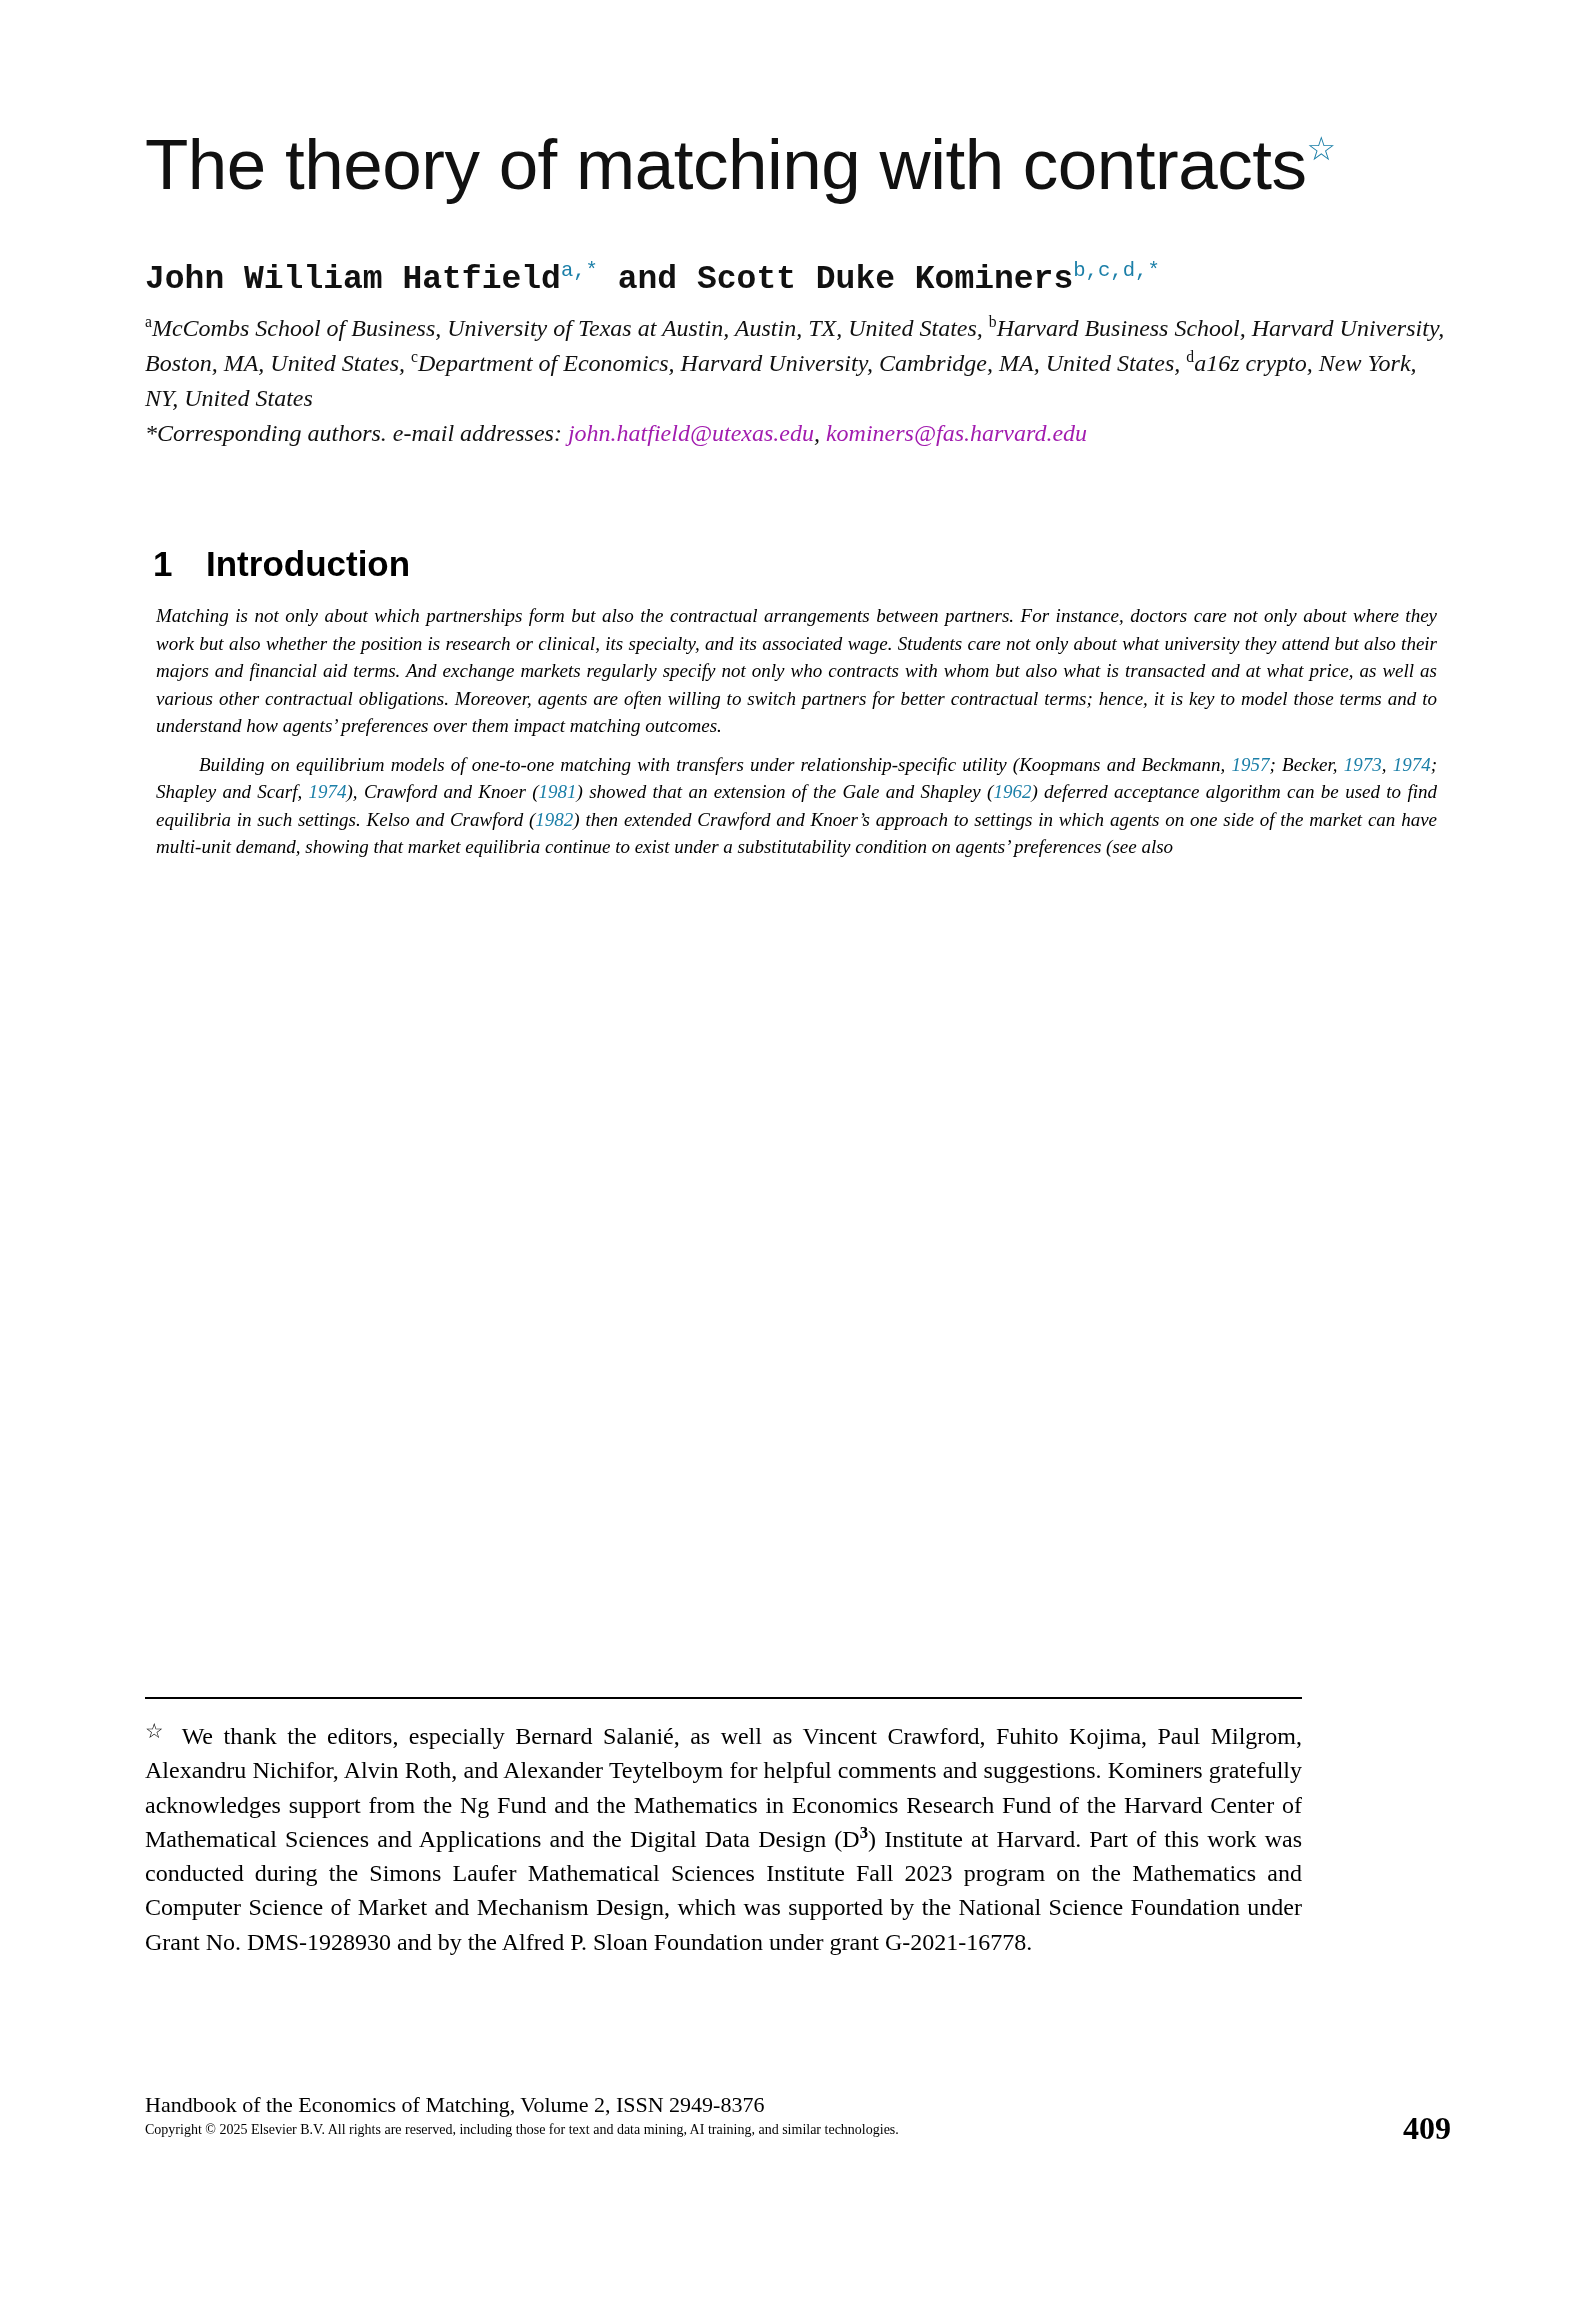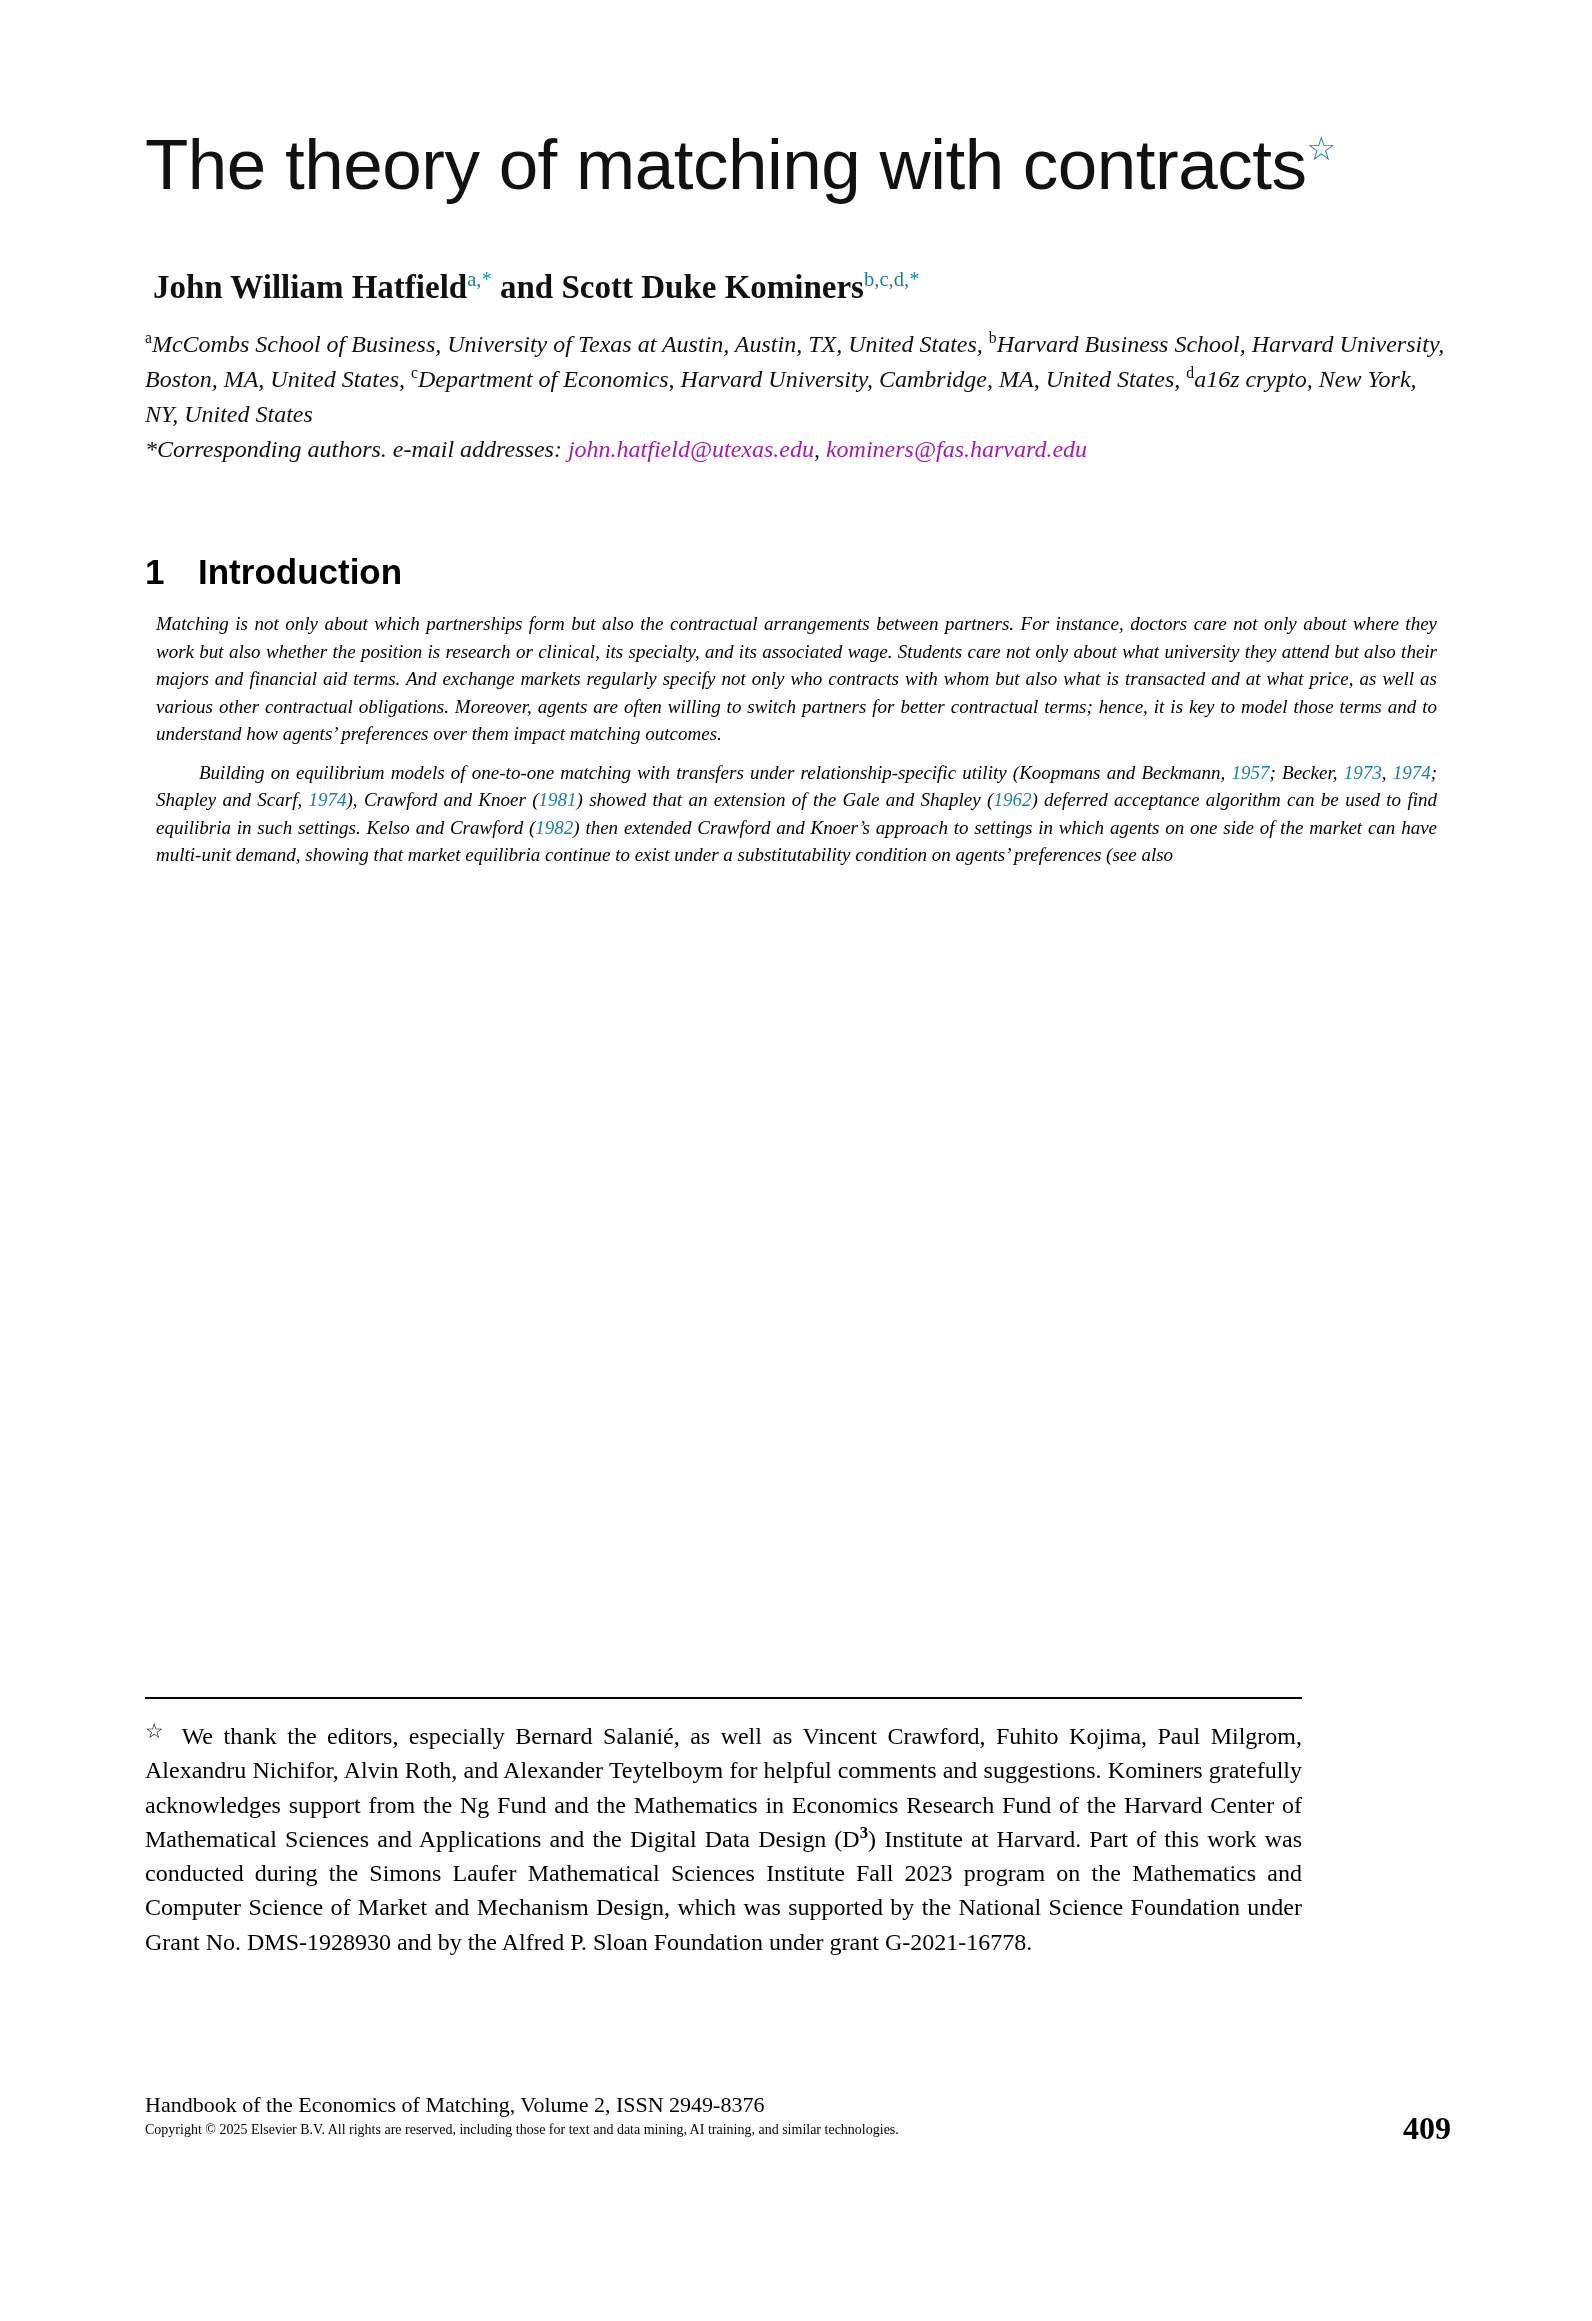--- a/index.html
+++ b/index.html
@@ -38,25 +38,25 @@
   }
   .title .starmark {
     color: #1b7fa8;
     font-size: 33px;
     vertical-align: 29px;
     letter-spacing: 0;
   }
 
   
   .authors {
-    font-family: Liberation Serif, serif;
+    font-family: Liberation Mono, monospace;
     font-stretch: condensed;
     font-size: 33px;
     font-weight: 600;
-    margin: 8px;
+    margin: 0;
     padding-top: 55px;
     line-height: 1.2;
     color: #111111;
   }
   .authors sup {
     color: #1b7fa8;
     font-size: 20.6px;
     font-weight: 400;
     vertical-align: super;
     line-height: 0;
@@ -82,21 +82,21 @@
     color: #a21caf;
     font-style: italic;
   }
 
   
   .sec-head {
     font-family: "Liberation Sans Narrow", "Liberation Sans", sans-serif;
     font-stretch: condensed;
     font-size: 35px;
     font-weight: bold;
-    margin: 0;
+    margin: 8px;
     padding-top: 84px;
     padding-bottom: 7.8px;
     color: #000000;
   }
   .sec-head .num { display: inline-block; min-width: 53px; }
 
   
   .body-p {
     font-size: 19px;
     line-height: 1.445;

